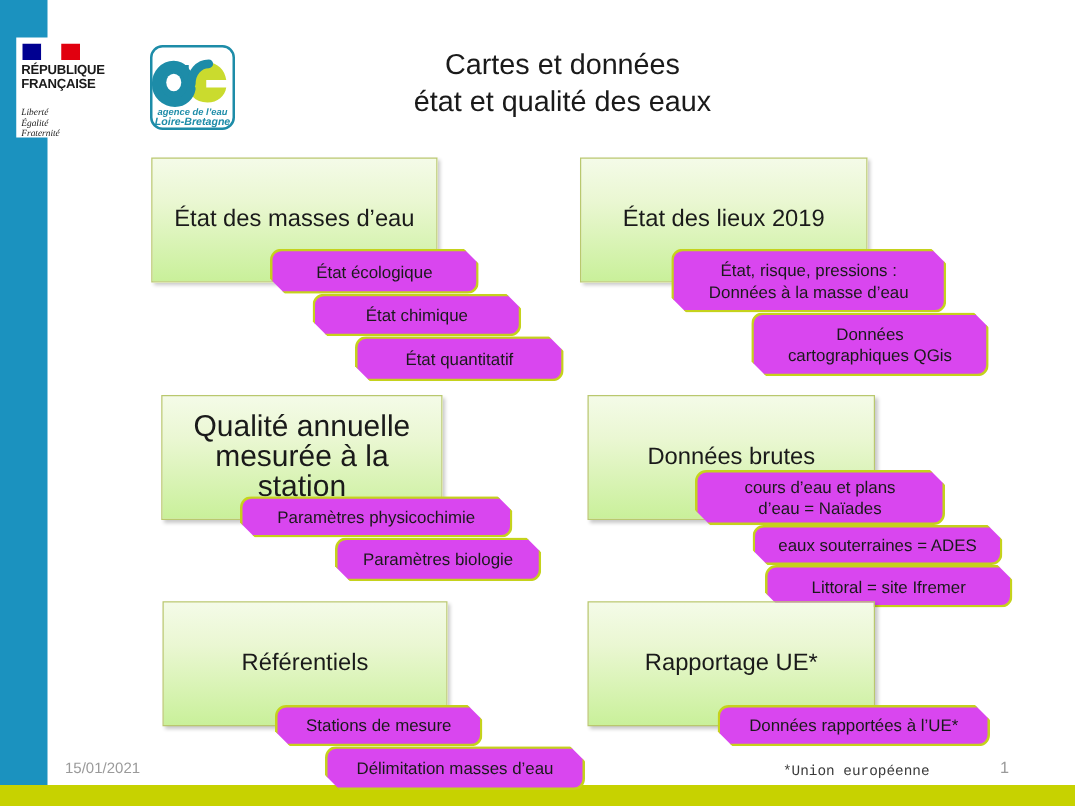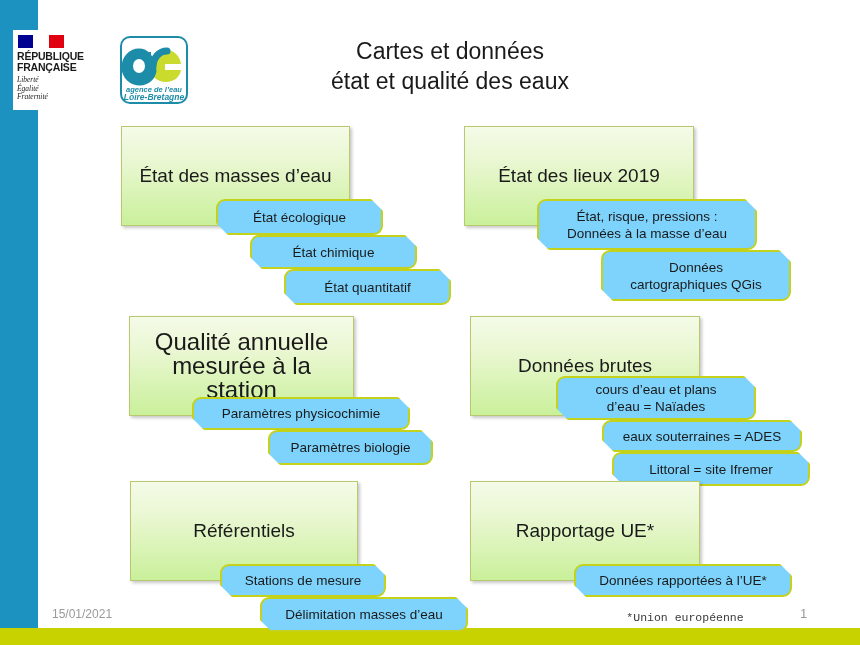--- a/index.html
+++ b/index.html
@@ -64,21 +64,21 @@
     line-height: 11px;
     color: #1a1a1a;
     letter-spacing: -0.2px;
   }
   .rf-motto {
     font-family: "Liberation Serif", serif;
     font-style: italic;
     font-size: 7.5px;
     line-height: 8.5px;
     color: #1a1a1a;
-    margin-top: 3px;
+    margin-top: 13px;
   }
 
   .logo-ae {
     position: absolute;
     left: 120px;
     top: 36px;
     width: 68px;
     height: 70px;
   }
 
@@ -112,21 +112,21 @@
     line-height: 24px;
     text-align: center;
     width: 100%;
   }
   .green-box.tall .gtext { font-size: 24px; }
 
   
   .snip {
     position: absolute;
     box-sizing: border-box;
-    background: #7dd3fc;
+    background: #d946ef;
     border: 2px solid #c5d21c;
     color: #1a1a1a;
     display: flex;
     align-items: center;
     justify-content: center;
     text-align: center;
     padding: 2px 8px;
     font-size: 13.5px;
     line-height: 17px;
     

